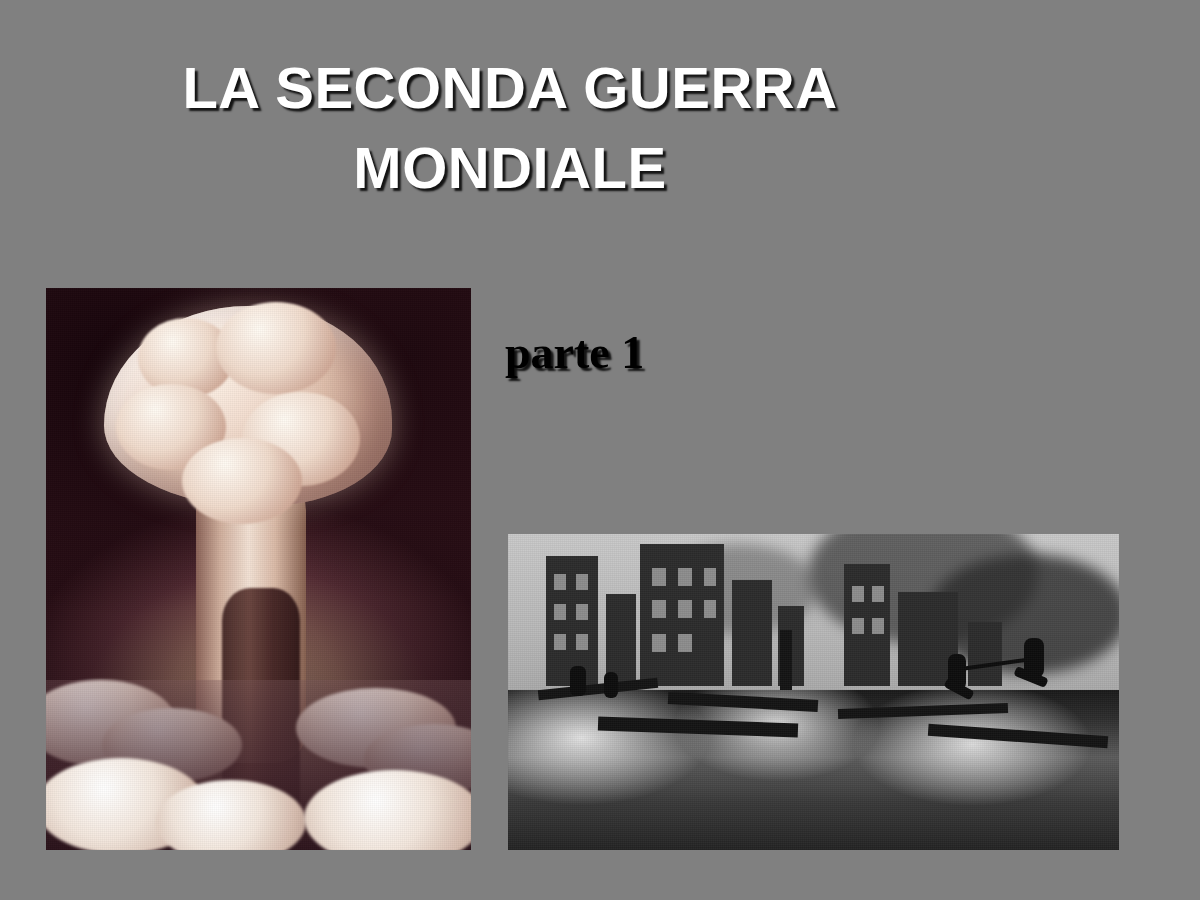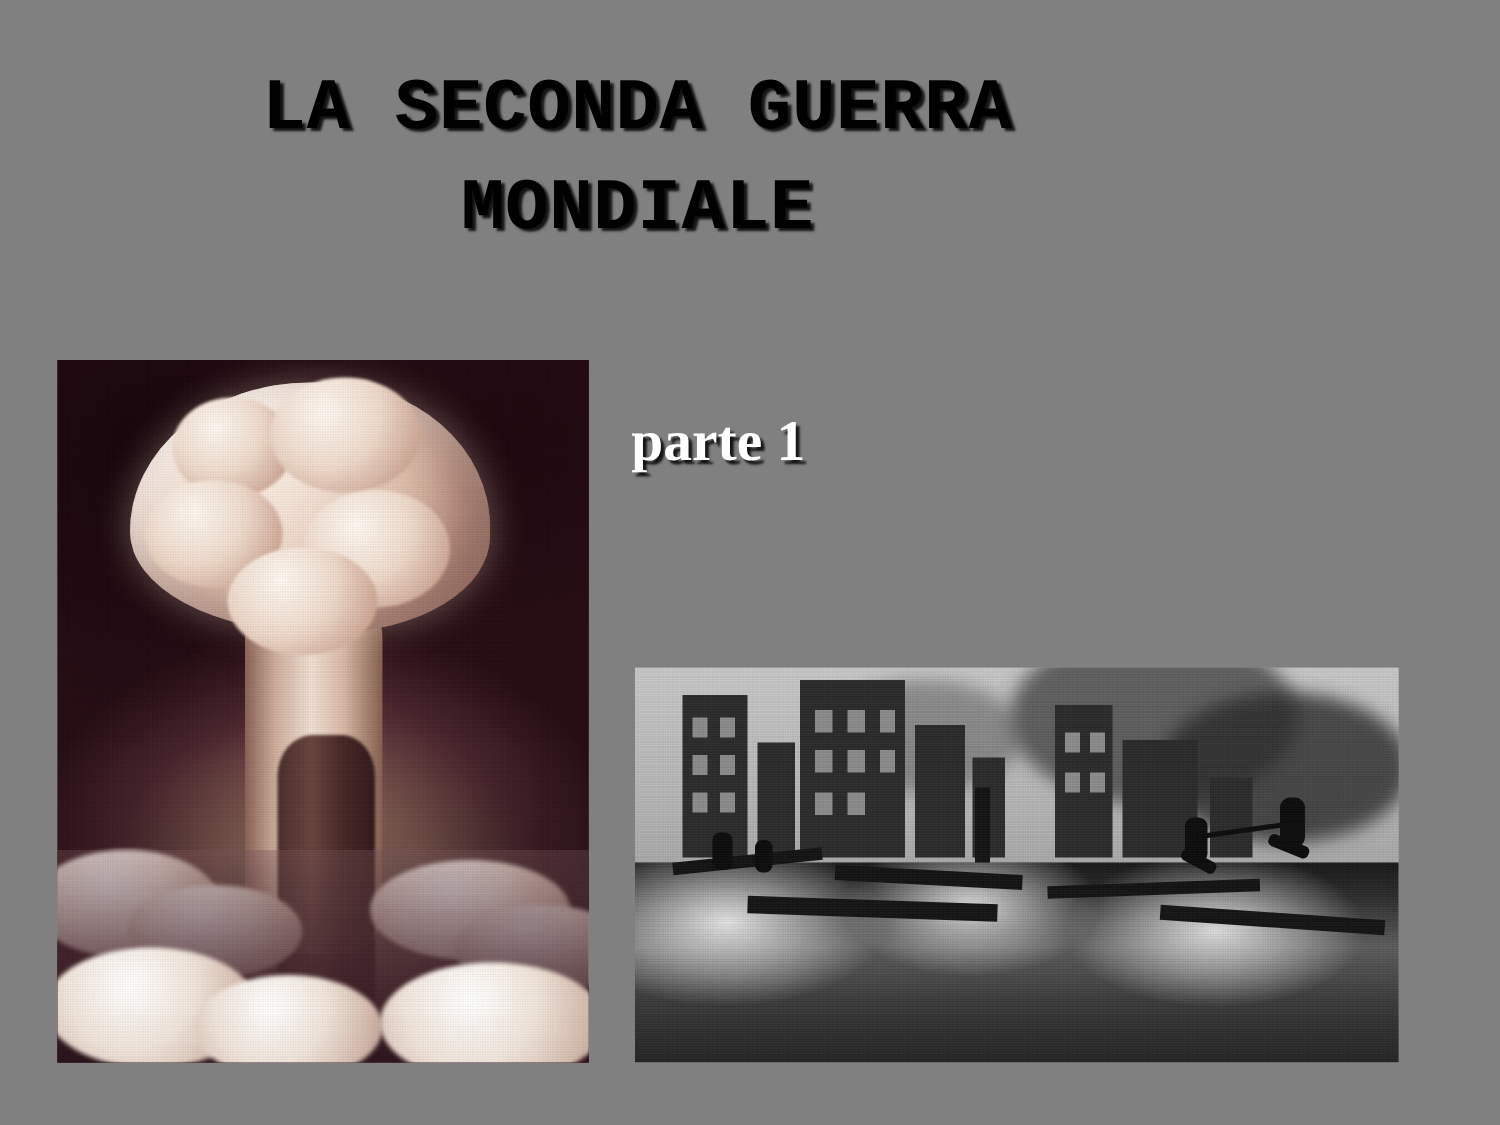--- a/index.html
+++ b/index.html
@@ -20,39 +20,39 @@
     background: #808080;
   }
 
   
   .title {
     position: absolute;
     top: 48px;
     left: 0;
     width: 1020px;
     text-align: center;
-    font-family: Liberation Mono, monospace;
+    font-family: Liberation Sans, sans-serif;
     font-weight: bold;
     font-size: 58px;
     line-height: 1.38;
     letter-spacing: 0.5px;
-    color: #000000;
+    color: #ffffff;
     text-shadow: 3px 3px 2px rgba(0,0,0,0.85);
     white-space: pre-line;
   }
 
   
   .subtitle {
     position: absolute;
     top: 326px;
     left: 505px;
     font-family: "Liberation Serif", serif;
     font-weight: bold;
     font-size: 46px;
-    color: #ffffff;
+    color: #000000;
     text-shadow: 3px 3px 2px rgba(0,0,0,0.85);
   }
 
   
   .img-mushroom {
     position: absolute;
     left: 46px;
     top: 288px;
     width: 425px;
     height: 562px;

